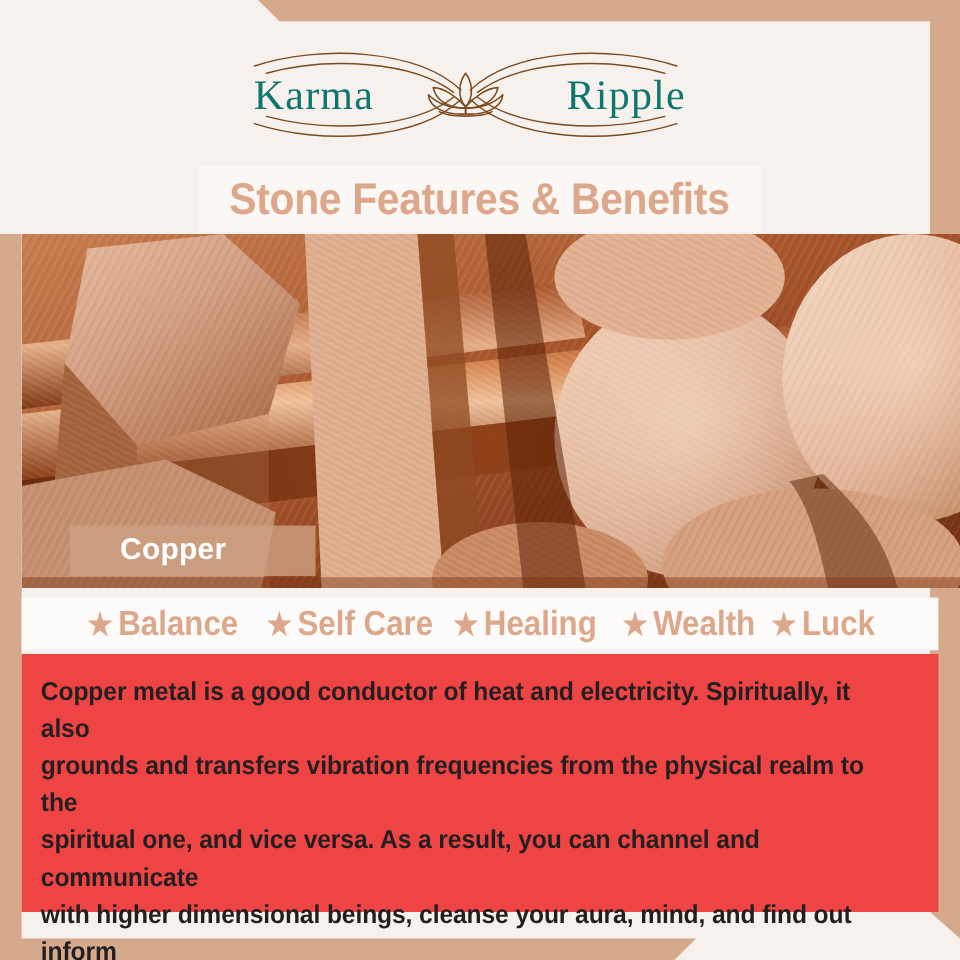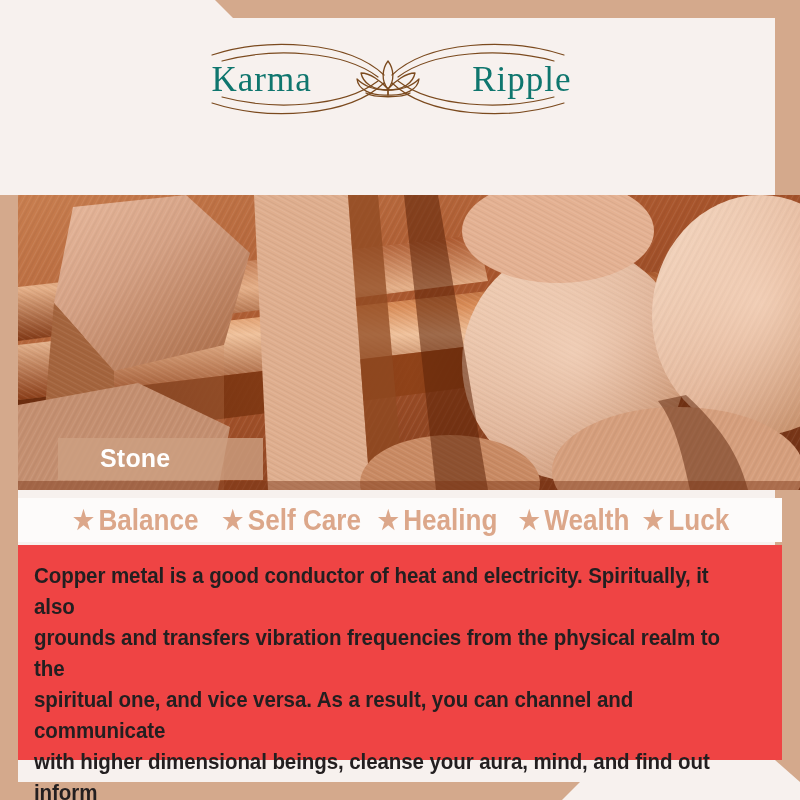--- a/index.html
+++ b/index.html
@@ -131,20 +131,23 @@
           <path d="M210,59 C198,60 186,55 179,48 C180,58 192,65 210,64 Z"></path>
           <path d="M210,59 C222,60 234,55 241,48 C240,58 228,65 210,64 Z"></path>
           <path d="M188,62 C196,67 224,67 232,62"></path>
         </g>
       </svg>
       <div class="logo-word left">Karma</div>
       <div class="logo-word right">Ripple</div>
     </div>
   </header>
 
+  <div class="title-band">
+    <h1>Stone Features &amp; Benefits</h1>
+  </div>
 
   <div class="hero">
     <svg width="782" height="295" viewBox="0 0 782 295">
       <defs>
         <linearGradient id="bg1" x1="0" y1="0" x2="1" y2="1">
           <stop offset="0%" stop-color="#c97f50"></stop>
           <stop offset="45%" stop-color="#a8552c"></stop>
           <stop offset="100%" stop-color="#6e2f13"></stop>
         </linearGradient>
         <linearGradient id="rodA" x1="0" y1="0" x2="1" y2="0">
@@ -250,21 +253,21 @@
         <ellipse cx="432" cy="288" rx="90" ry="48" fill="#c98a63"></ellipse>
         <ellipse cx="432" cy="288" rx="90" ry="48" fill="url(#brush2)"></ellipse>
       </g>
 
       <path d="M386,0 L420,0 L470,295 L418,295 Z" fill="#5c2208" opacity="0.55"></path>
       <path d="M668,200 C700,230 720,256 730,295 L672,295 C664,258 656,226 640,206 Z" fill="#5b2409" opacity="0.5"></path>
       <rect x="0" y="286" width="782" height="9" fill="#7a3413" opacity="0.45"></rect>
     </svg>
 
     <div class="hero-caption">
-      <span>Stone</span>
+      <span>Copper</span>
     </div>
   </div>
 
   <div class="benefits">
     <div class="benefit">
       <span class="star">★</span>
       <span>Balance</span>
     </div>
     <div class="benefit">
       <span class="star sp">★</span>

